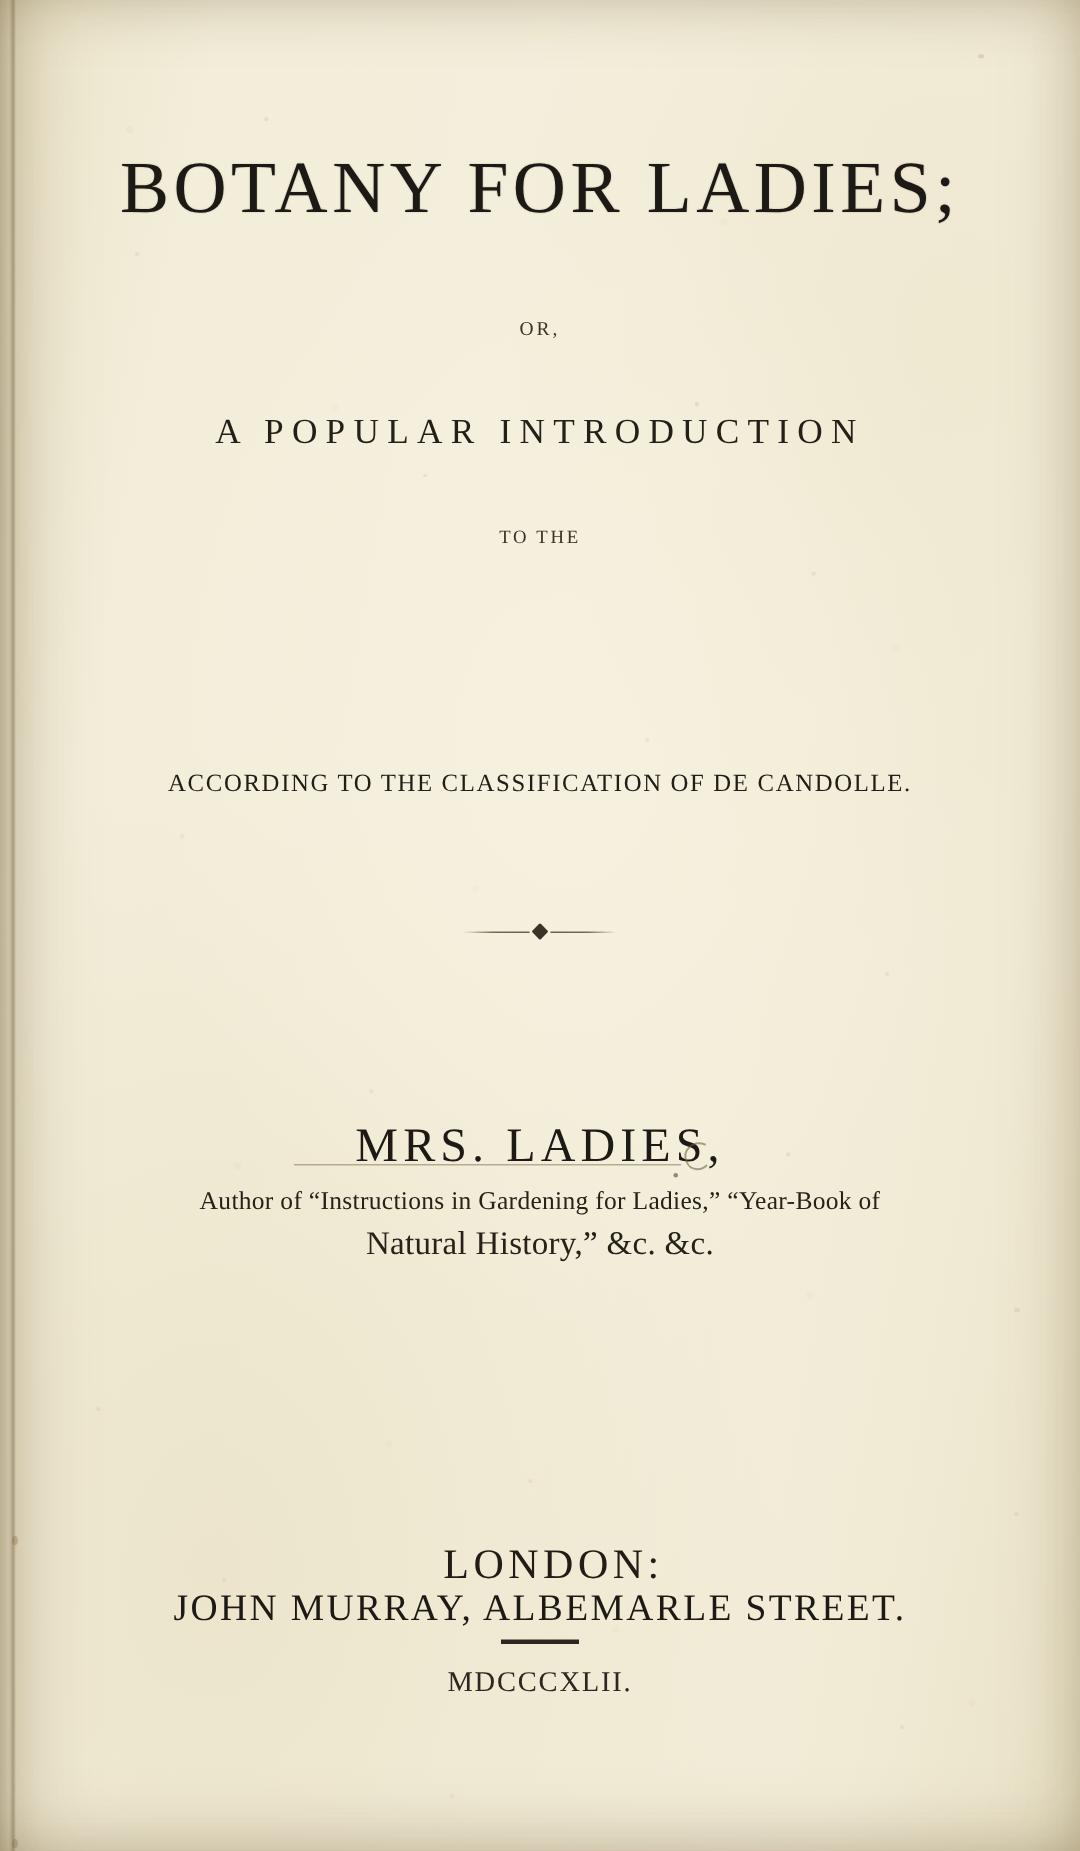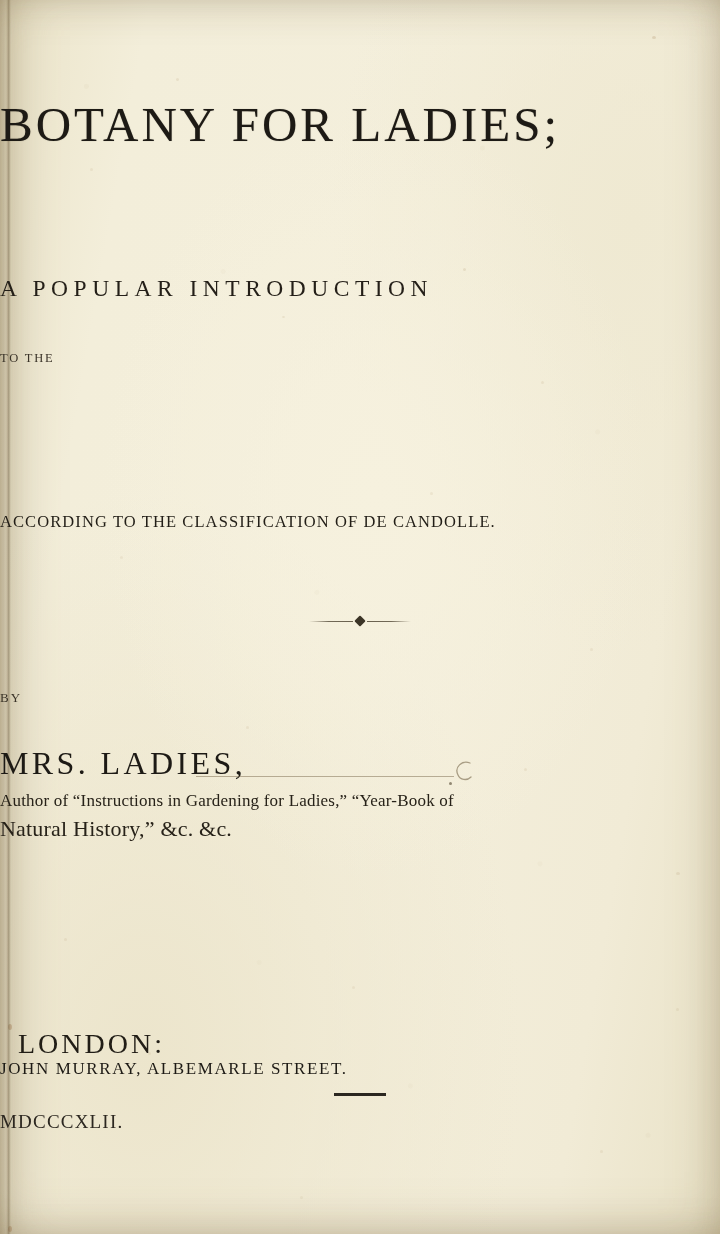--- a/index.html
+++ b/index.html
@@ -98,20 +98,21 @@
   .content {
     position: relative;
     z-index: 3;
     height: 100%;
   }
 
   .line {
     position: absolute;
     left: 0;
     right: 0;
+    text-align: center;
     white-space: nowrap;
   }
 
   .title-main {
     top: 96px;
     font-size: 49px;
     letter-spacing: 3px;
     color: #1d1a15;
     text-shadow: 0 0 1px rgba(40,34,24,.35);
   }
@@ -191,21 +192,21 @@
 
   .imprint-city {
     top: 1028px;
     font-size: 28px;
     letter-spacing: 3px;
     color: #211d16;
     padding-left: 18px;
   }
   .imprint-pub {
     top: 1059px;
-    font-size: 17px;
+    font-size: 25px;
     letter-spacing: 1.6px;
     color: #1d1a15;
   }
   .imprint-year {
     top: 1111px;
     font-size: 19px;
     letter-spacing: 1.2px;
     color: #2c2720;
   }
 
@@ -308,35 +309,35 @@
     <div class="spot" style="top:1226px;left:8px;width:4px;height:6px;background:rgba(150,92,44,.45);"></div>
   </div>
 
   <div class="gutter-edge"></div>
   <div class="gutter"></div>
 
   <div class="content">
 
     <div class="line title-main">BOTANY FOR LADIES;</div>
 
+    <div class="line or-line">OR,</div>
 
     <div class="line subtitle">A POPULAR INTRODUCTION</div>
 
     <div class="line to-the">TO THE</div>
 
 
     <div class="line according">ACCORDING TO THE CLASSIFICATION OF DE CANDOLLE.</div>
 
     <div class="ornament">
       <span class="orn-rule"></span>
       <span class="orn-diamond"></span>
       <span class="orn-rule right"></span>
     </div>
 
-    <div class="line by-line">BY</div>
 
     <div class="line author">MRS. LADIES,</div>
 
     <div class="pencil-underline"></div>
     <div class="pencil-dot"></div>
     <div class="pencil">
       <svg viewBox="0 0 34 30" width="34" height="30" aria-hidden="true">
         <path d="M26 5 C18 2, 10 9, 14 17 C16 22, 23 23, 27 19" fill="none" stroke="#6b5a3c" stroke-width="1.3" stroke-linecap="round"></path>
       </svg>
     </div>

